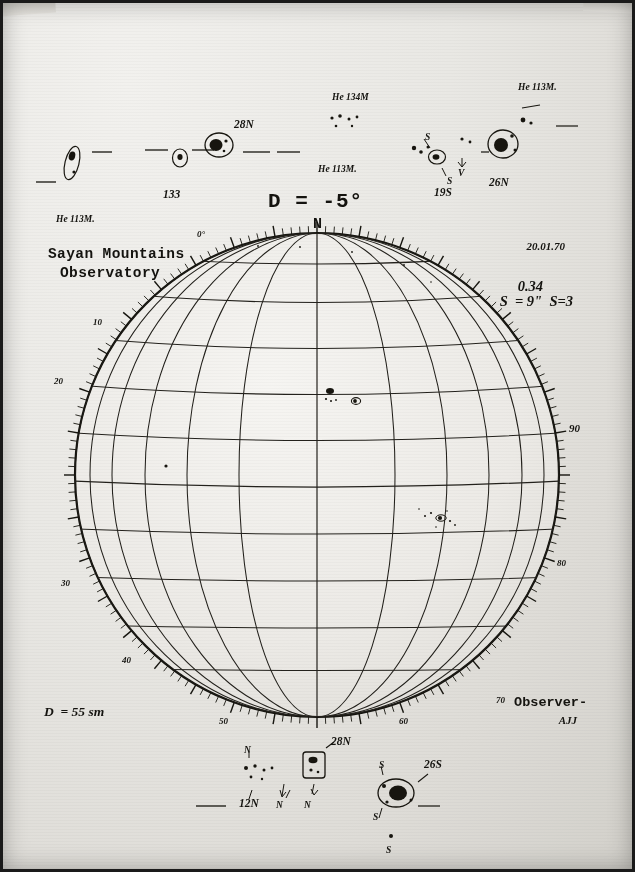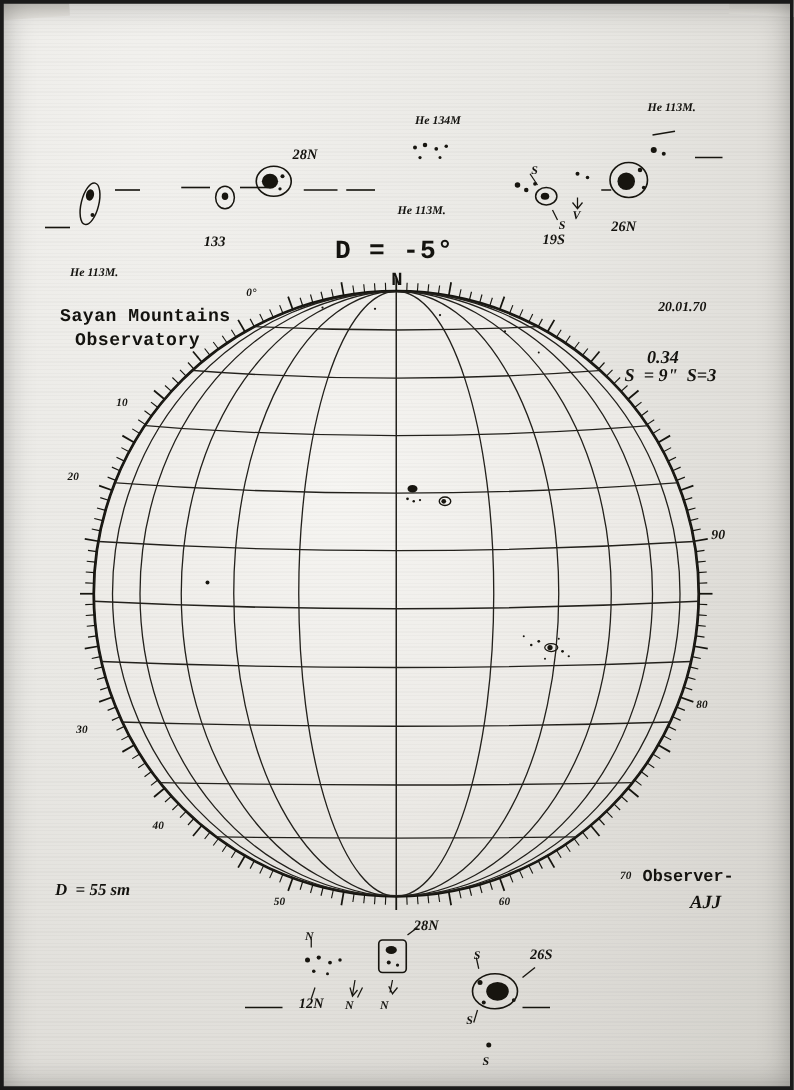--- a/index.html
+++ b/index.html
@@ -39,21 +39,21 @@
 
   #dval{left:268px;top:190px;font-size:21px;font-weight:700;font-family:"Liberation Mono",monospace;letter-spacing:1px;}
   #nletter{left:313px;top:216px;font-size:15px;font-family:"Liberation Mono",monospace;font-weight:700;}
 
   #date{right:70px;top:240px;font-size:11px;font-style:italic;font-weight:700;}
   #time{right:92px;top:261px;font-size:14.5px;font-style:italic;font-weight:700;}
   #scond{right:62px;top:293px;font-size:14.5px;font-style:italic;font-weight:700;}
 
   #diam{left:44px;top:704px;font-size:13.5px;font-style:italic;font-weight:700;}
   #observerLbl{right:48px;top:695px;font-family:"Liberation Mono",monospace;font-size:13.5px;font-weight:700;}
-  #observerName{right:58px;top:714px;font-style:italic;font-size:15px;font-weight:700;font-family:Liberation Serif, serif;}
+  #observerName{right:58px;top:714px;font-style:italic;font-size:11px;font-weight:700;font-family:Liberation Serif, serif;}
 
   .small-it{font-style:italic;font-weight:700;font-size:11.5px;}
   .tiny-it{font-style:italic;font-weight:700;font-size:9.5px;}
 
   svg{position:absolute;left:0;top:0;z-index:10;}
 </style>
 </head>
 <body>
 
 <div id="sheet">

